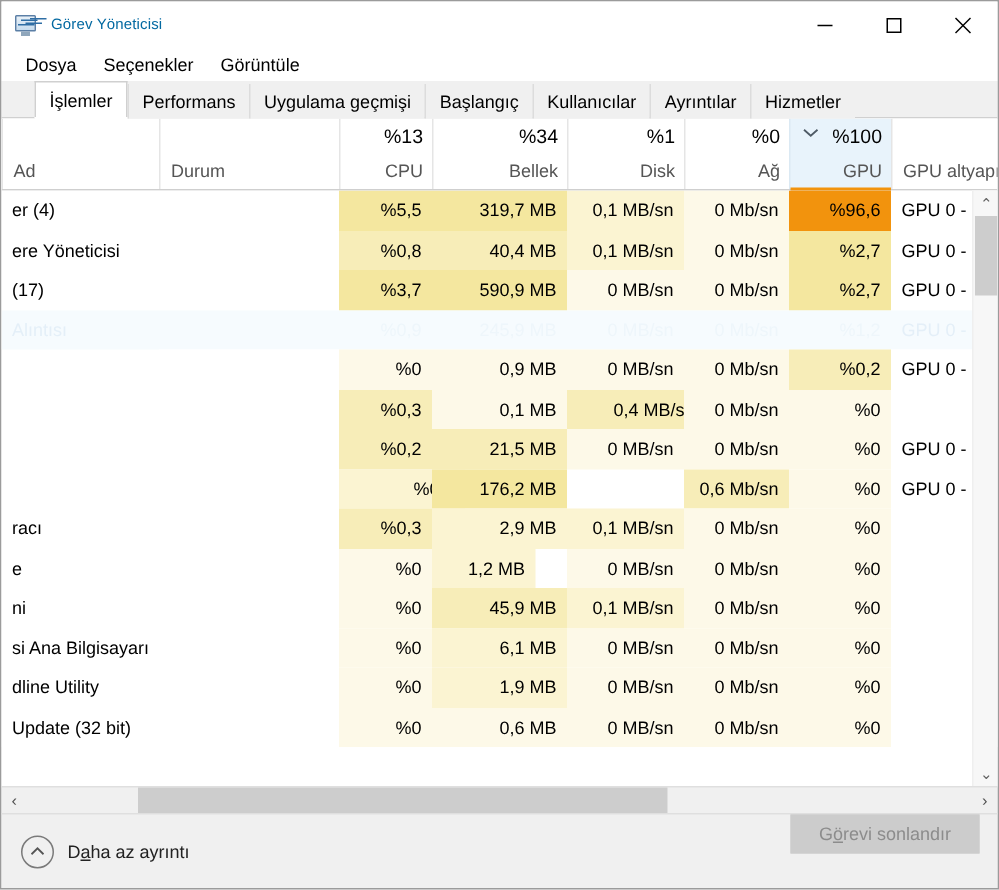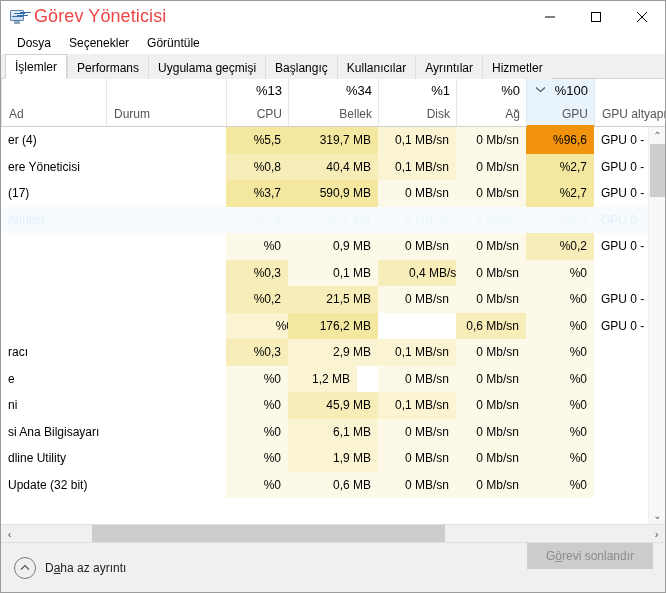--- a/index.html
+++ b/index.html
@@ -53,22 +53,22 @@
     width: 11px; height: 1px;
     background: #2f6ea5;
     box-shadow: 2px -3px 0 0 #2f6ea5, 5px -1px 0 0 #2f6ea5, 8px -4px 0 0 #2f6ea5;
   }
   #app-icon .stand {
     position: absolute; left: 4px; top: 12px;
     width: 6px; height: 3px;
     background: #8fa6bb;
   }
   #title-text {
-    font-size: 18px;
-    color: #ef4444;
+    font-size: 10px;
+    color: #0369a1;
     letter-spacing: .1px;
   }
   #winbtns {
     position: absolute;
     right: 0; top: 0;
     display: flex;
     height: 31px;
   }
   .winbtn {
     width: 46px; height: 31px;
@@ -89,21 +89,21 @@
     padding: 2px 9px 3px 9px;
     color: #000;
     white-space: nowrap;
   }
   
   #tabstrip {
     height: 25px; min-height: 25px;
     background: #f0f0f0;
     display: flex;
     align-items: flex-end;
-    padding-left: 4px;
+    padding-left: 22px;
     position: relative;
   }
   #tabstrip:after {
     content: "";
     position: absolute; left: 0; right: 0; bottom: 0;
     height: 1px; background: #d0d0d0;
   }
   .tab {
     height: 23px;
     box-sizing: border-box;

